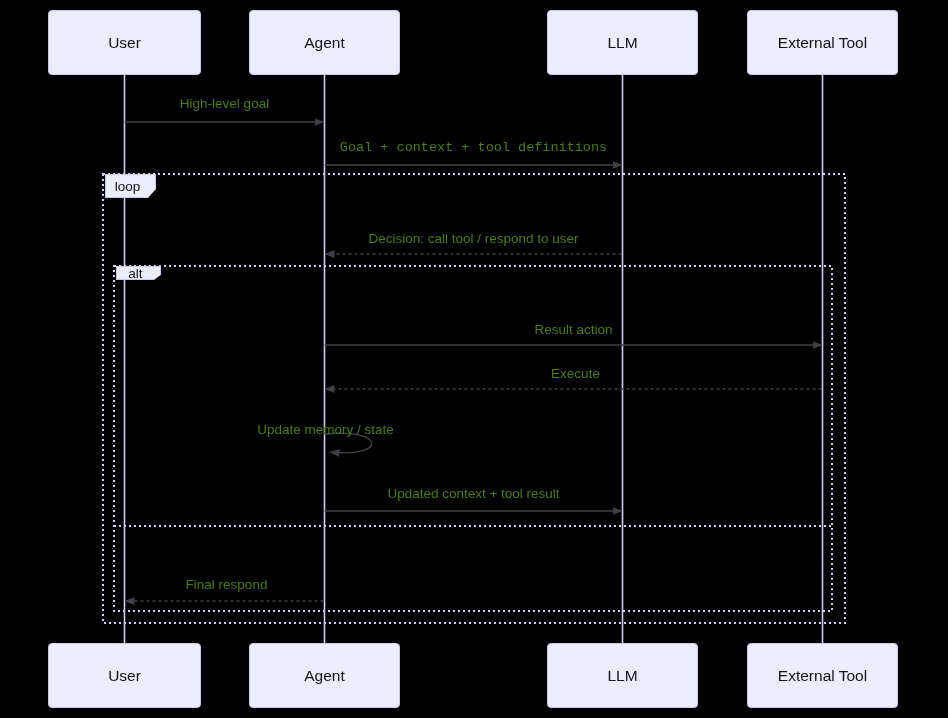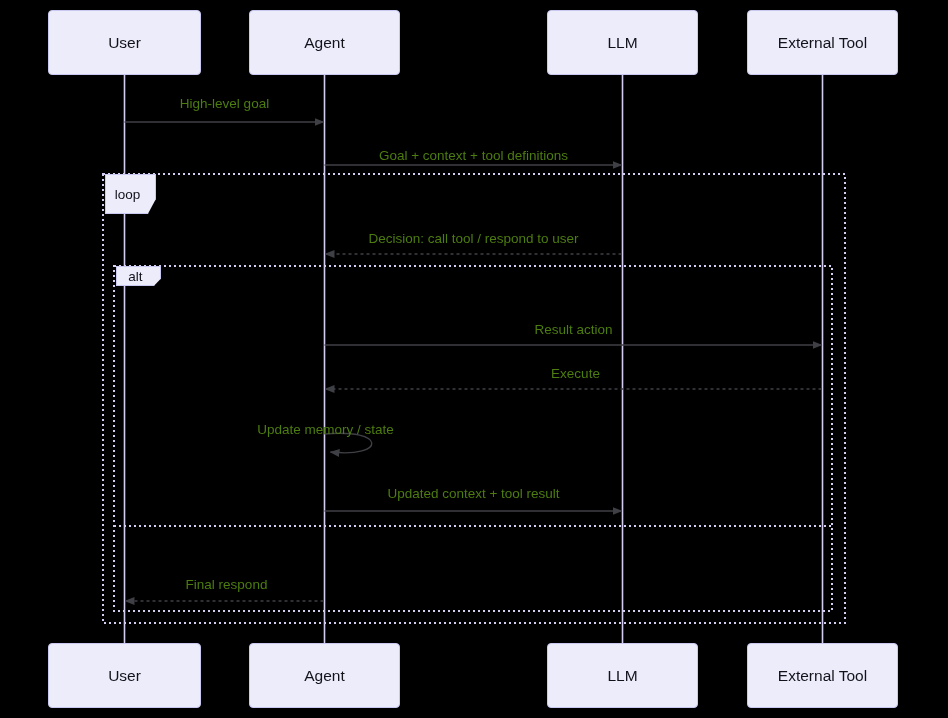--- a/index.html
+++ b/index.html
@@ -120,30 +120,30 @@
       </div>
       <div class="participant-box" style="left: 547px; top: 643px; width: 151px; height: 65px;">
         <span>LLM</span>
       </div>
       <div class="participant-box" style="left: 747px; top: 643px; width: 151px; height: 65px;">
         <span>External Tool</span>
       </div>
     </div>
   <div id="msg-labels">
       <div class="msg-label" style="left: 224.5px; top: 96px;">High-level goal</div>
-      <div class="msg-label" style="left: 473.5px; top: 148px;">Goal + context + tool definitions</div>
+      <div class="msg-label" style="left: 473.5px; top: 140px; font-family: Liberation Mono, monospace;">Goal + context + tool definitions</div>
       <div class="msg-label" style="left: 473.5px; top: 231px;">Decision: call tool / respond to user</div>
       <div class="msg-label" style="left: 573.5px; top: 322px;">Result action</div>
       <div class="msg-label" style="left: 575.5px; top: 366px;">Execute</div>
       <div class="msg-label" style="left: 325.5px; top: 410px; margin-top: 12px;">Update memory / state</div>
       <div class="msg-label" style="left: 473.5px; top: 486px;">Updated context + tool result</div>
       <div class="msg-label" style="left: 226.5px; top: 577px;">Final respond</div>
     </div>
   <div id="frag-labels">
-      <div class="frag-label" style="left: 105px; top: 174px; width: 51px; height: 40px;">
+      <div class="frag-label" style="left: 105px; top: 174px; width: 51px; height: 24px;">
         <span style="margin-right: 6px;">loop</span>
       </div>
-      <div class="frag-label" style="left: 116px; top: 266px; width: 45px; height: 20px;">
+      <div class="frag-label" style="left: 116px; top: 266px; width: 45px; height: 14px;">
         <span style="margin-right: 6px;">alt</span>
       </div>
     </div>
 
 </div>
 
 </body></html>

